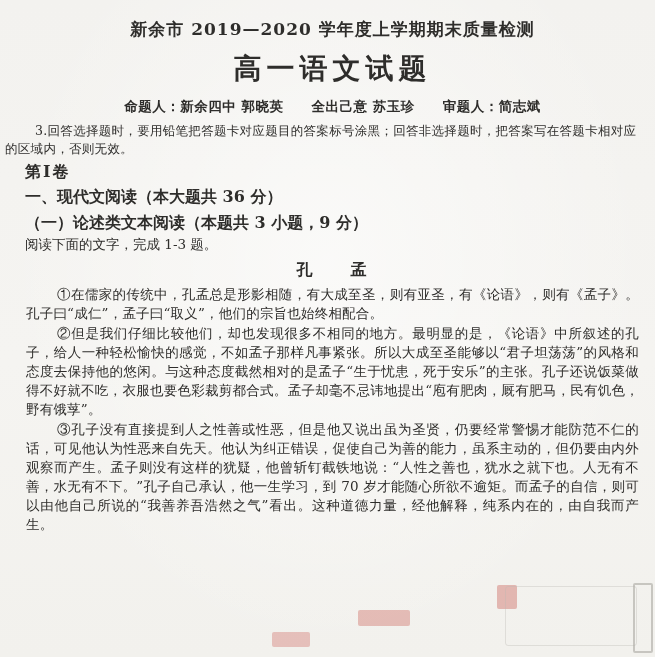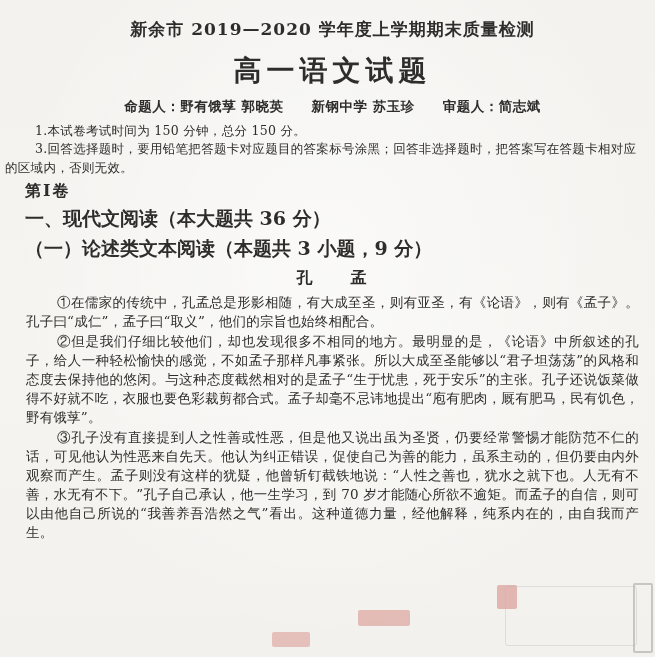--- a/index.html
+++ b/index.html
@@ -24,20 +24,21 @@
     font-weight: bold;
     letter-spacing: 1px;
   }
   .paper-title {
     margin-top: 13px;
     text-align: center;
     font-size: 28px;
     font-weight: bold;
     letter-spacing: 5px;
     line-height: 1.2;
+    font-family: Liberation Mono, monospace;
   }
   .setters {
     margin-top: 10px;
     text-align: center;
     font-size: 13.5px;
     font-weight: bold;
     letter-spacing: 0.5px;
   }
   .instructions {
     margin: 6px 0 0 -20px;
@@ -51,21 +52,21 @@
   }
   .part-heading {
     margin-top: 3px;
     text-align: left;
     font-size: 16px;
     font-weight: bold;
     letter-spacing: 2px;
   }
   .section-heading, .subsection-heading {
     margin-top: 3px;
-    font-size: 19px;
+    font-size: 16px;
     font-weight: bold;
     line-height: 1.42;
   }
   .task-line {
     font-size: 13.5px;
     line-height: 1.42;
   }
   .article-title {
     margin-top: 6px;
     text-align: center;
@@ -130,33 +131,33 @@
 </style>
 </head>
 <body>
 
 <div class="doc">
 
   <div class="exam-session">新余市 2019—2020 学年度上学期期末质量检测</div>
 
   <div class="paper-title">高一语文试题</div>
 
-  <div class="setters">命题人：野有饿莩 郭晓英　　新钢中学 苏玉珍　　审题人：简志斌</div>
+  <div class="setters">命题人：新余四中 郭晓英　　全出己意 苏玉珍　　审题人：简志斌</div>
 
   <div class="instructions">
-    <p>1.本试卷考试时间为 150 分钟，总分 150 分。</p>
     <p>3.回答选择题时，要用铅笔把答题卡对应题目的答案标号涂黑；回答非选择题时，把答案写在答题卡相对应的区域内，否则无效。</p>
   </div>
 
   <div class="part-heading">第Ⅰ卷</div>
 
   <div class="section-heading">一、现代文阅读（本大题共 36 分）</div>
 
   <div class="subsection-heading">（一）论述类文本阅读（本题共 3 小题，9 分）</div>
 
+  <div class="task-line">阅读下面的文字，完成 1-3 题。</div>
 
   <div class="article-title">孔　　孟</div>
 
 
   <div class="article-body">
     <p>①在儒家的传统中，孔孟总是形影相随，有大成至圣，则有亚圣，有《论语》，则有《孟子》。孔子曰“成仁”，孟子曰“取义”，他们的宗旨也始终相配合。</p>
     <p>②但是我们仔细比较他们，却也发现很多不相同的地方。最明显的是，《论语》中所叙述的孔子，给人一种轻松愉快的感觉，不如孟子那样凡事紧张。所以大成至圣能够以“君子坦荡荡”的风格和态度去保持他的悠闲。与这种态度截然相对的是孟子“生于忧患，死于安乐”的主张。孔子还说饭菜做得不好就不吃，衣服也要色彩裁剪都合式。孟子却毫不忌讳地提出“庖有肥肉，厩有肥马，民有饥色，野有饿莩”。</p>
     <p>③孔子没有直接提到人之性善或性恶，但是他又说出虽为圣贤，仍要经常警惕才能防范不仁的话，可见他认为性恶来自先天。他认为纠正错误，促使自己为善的能力，虽系主动的，但仍要由内外观察而产生。孟子则没有这样的犹疑，他曾斩钉截铁地说：“人性之善也，犹水之就下也。人无有不善，水无有不下。”孔子自己承认，他一生学习，到 70 岁才能随心所欲不逾矩。而孟子的自信，则可以由他自己所说的“我善养吾浩然之气”看出。这种道德力量，经他解释，纯系内在的，由自我而产生。</p>
   </div>
 

